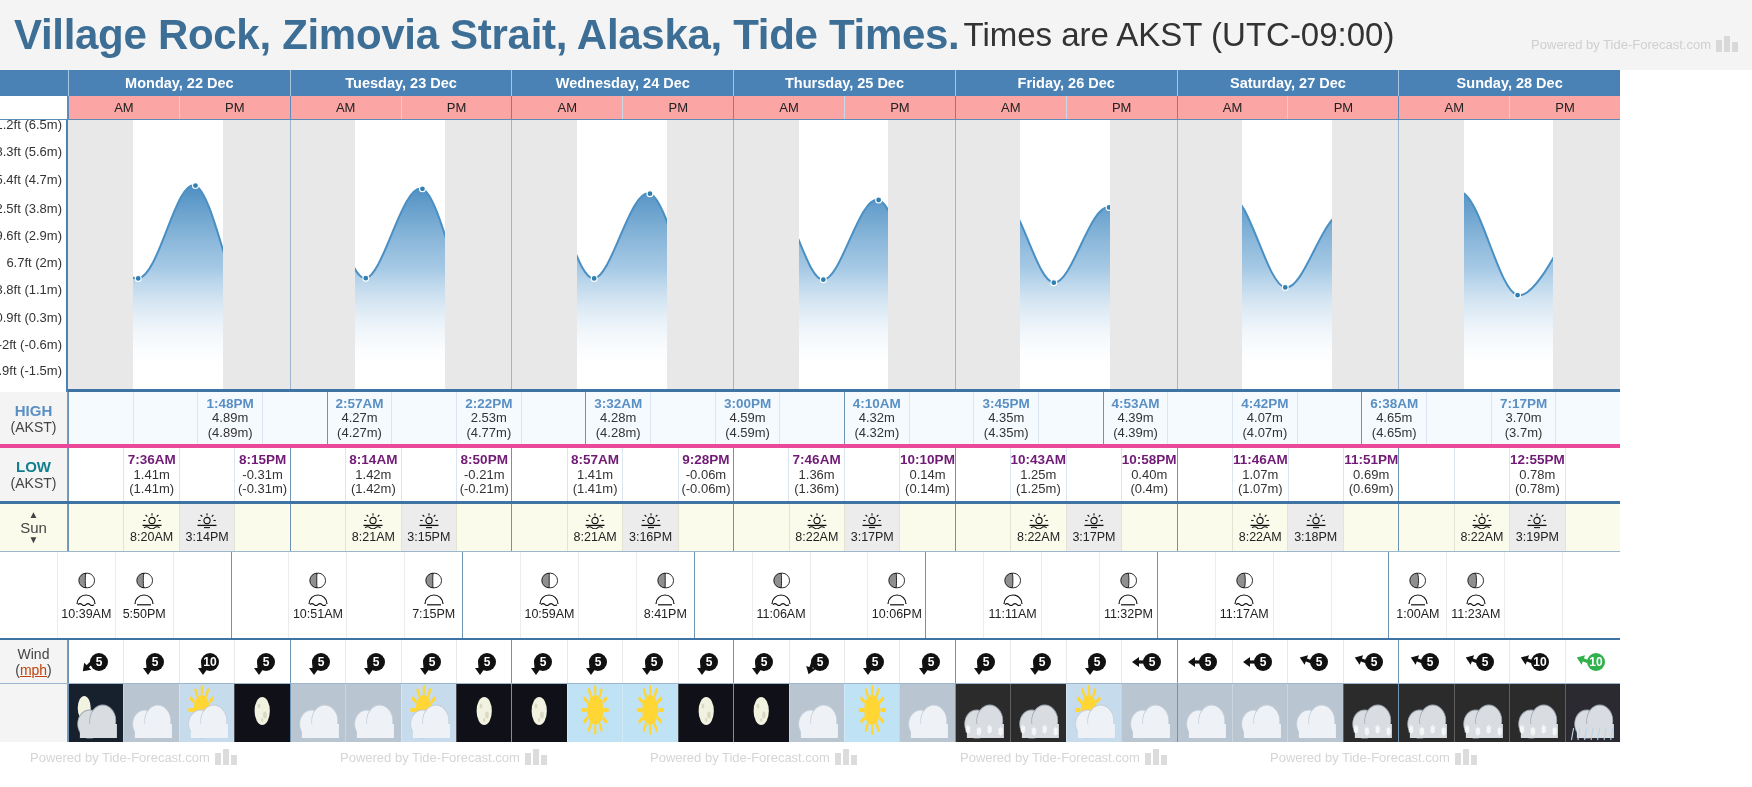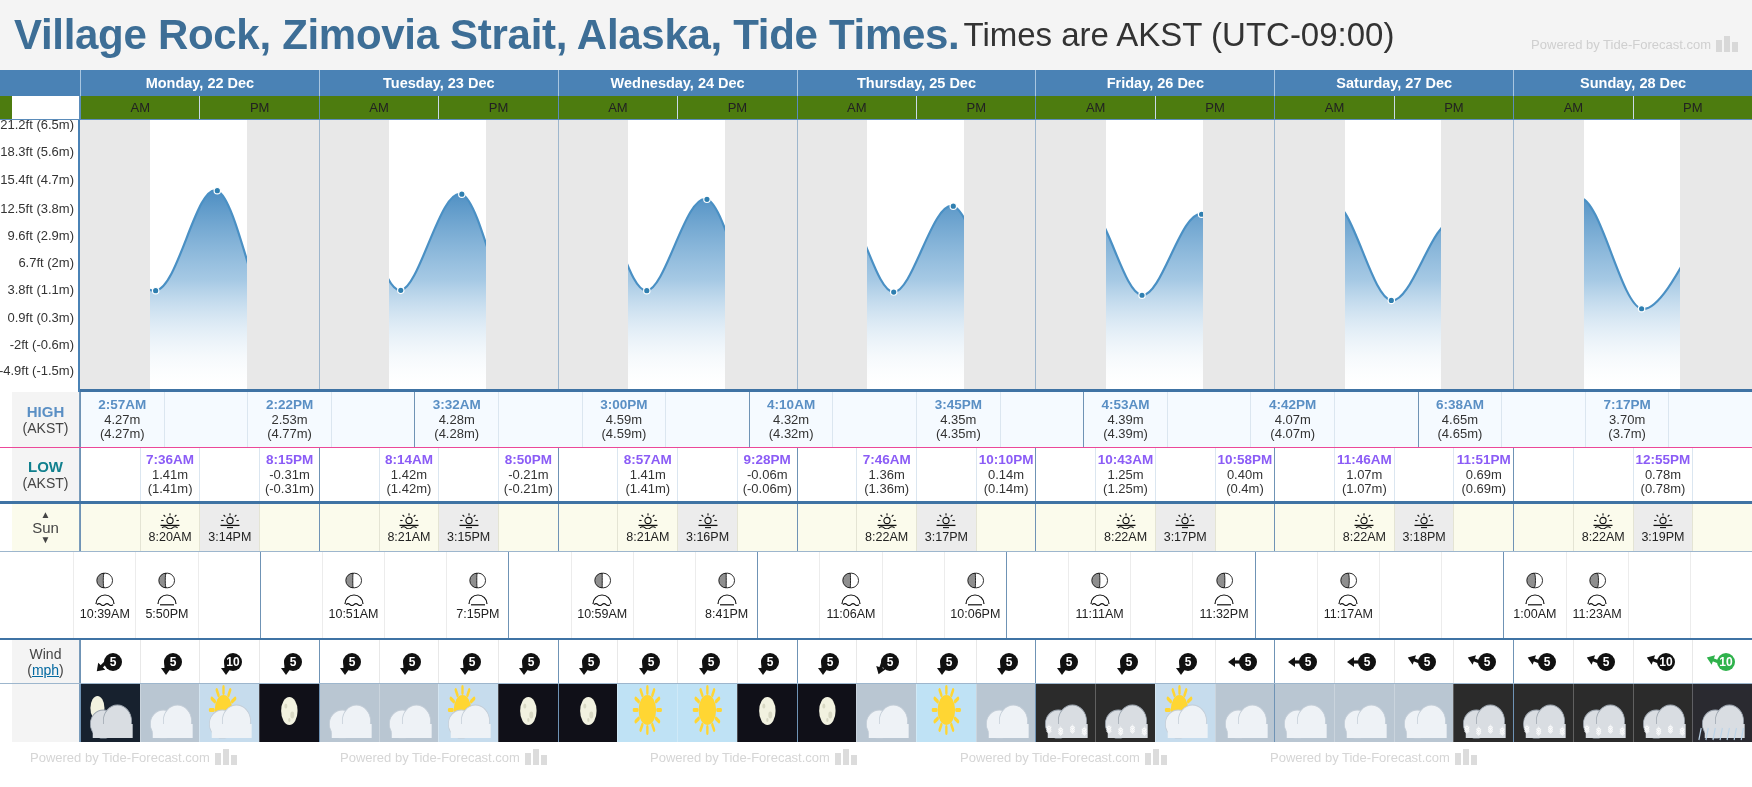--- a/index.html
+++ b/index.html
@@ -49,21 +49,21 @@
     gap: 5px;
   }
   .credit-bars { display: flex; gap: 2px; align-items: flex-end; }
   .credit-bars i { display: block; width: 6px; background: #d8d8d8; }
 
   
   #grid {
     position: relative;
     width: 1752px;
   }
-  .row { display: flex; width: 1752px; padding-left: 12px; }
+  .row { display: flex; width: 1620px; }
   .labelcell {
     width: 68px;
     flex: 0 0 68px;
     background: #f4f4f4;
     border-right: 1px solid #7a9cbb;
     display: flex;
     flex-direction: column;
     align-items: center;
     justify-content: center;
     font-size: 15px;
@@ -78,21 +78,21 @@
     flex: 1 1 0;
     color: #fff;
     font-size: 14.5px;
     font-weight: bold;
     display: flex; align-items: center; justify-content: center;
     border-left: 1px solid #a8c6e0;
   }
   .daycell:first-child { border-left: none; }
 
   
-  #ampmheader { height: 24px; background: #4d7c0f; border-bottom: 1px solid #5b8cba; }
+  #ampmheader { height: 24px; background: #fca5a5; border-bottom: 1px solid #5b8cba; }
   #ampmheader .labelcell { background: #fff; border-right: 1px solid #5b8cba; }
   .ampm-day { flex: 1 1 0; display: flex; border-left: 1px solid #5b8cba; }
   .ampm-day:first-child { border-left: none; }
   .ampm-half {
     flex: 1 1 0;
     font-size: 13px; color: #222;
     display: flex; align-items: center; justify-content: center;
     border-left: 1px solid #c9d9e8;
   }
   .ampm-half:first-child { border-left: none; }
@@ -124,21 +124,21 @@
     position: absolute; top: 0; bottom: 0;
     background: #e8e8e8;
   }
   .daysep {
     position: absolute; top: 0; bottom: 0; width: 1px;
     background: #9db6cd;
   }
   #chart-svg { position: absolute; inset: 0; }
 
   
-  .tiderow { border-bottom: 1px solid #ec4899; }
+  .tiderow { border-bottom: 4px solid #ec4899; }
   #highrow { height: 56px; }
   #lowrow  { height: 56px; border-bottom: 3px solid #3f73a4; }
   #highrow .labelcell, #lowrow .labelcell { border-right: 1px solid #7a9cbb; }
   .lbl-high { color: #5a8fc4; font-weight: bold; font-size: 15px; }
   .lbl-low  { color: #11808e; font-weight: bold; font-size: 15px; }
   .lbl-sub  { color: #444; font-size: 14px; }
   .tide-day {
     flex: 1 1 0; display: flex;
     border-left: 1px solid #6f93b5;
   }
@@ -148,21 +148,21 @@
     display: flex; flex-direction: column;
     align-items: center; justify-content: center;
     border-left: 1px solid #dbe6f0;
     line-height: 1.12;
   }
   .tide-slot:first-child { border-left: none; }
   #highrow .tide-slot { background: #f5faff; }
   #lowrow  .tide-slot { background: #ffffff; }
   .t-time { font-size: 13.5px; font-weight: bold; }
   #highrow .t-time { color: #5a8fc4; }
-  #lowrow  .t-time { color: #8b5cf6; }
+  #lowrow  .t-time { color: #701a75; }
   .t-val  { font-size: 13px; color: #333; }
 
   
   #sunrow { height: 48px; border-bottom: 1px solid #9db6cd; }
   #sunrow .labelcell { background: #fbfbec; border-right: 1px solid #7a9cbb; }
   .sun-day { flex: 1 1 0; display: flex; border-left: 1px solid #6f93b5; }
   .sun-day:first-child { border-left: none; }
   .sun-slot {
     flex: 1 1 0;
     background: #fbfbec;
@@ -189,21 +189,21 @@
     border-left: 1px solid #ececec;
     gap: 1px;
   }
   .moon-slot:first-child { border-left: none; }
   .moon-time { font-size: 12.5px; color: #222; }
   .moonlbl { font-size: 15px; color: #444; line-height: 1.55; }
 
   
   #windrow { height: 44px; border-bottom: 1px solid #9db6cd; }
   #windrow .labelcell { background: #f4f4f4; font-size: 14px; }
-  #windrow .labelcell a { color: #0369a1; }
+  #windrow .labelcell a { color: #c2410c; }
   .wind-day { flex: 1 1 0; display: flex; border-left: 1px solid #6f93b5; }
   .wind-day:first-child { border-left: none; }
   .wind-slot {
     flex: 1 1 0;
     display: flex; align-items: center; justify-content: center;
     background: #fff;
     border-left: 1px solid #e8e8e8;
   }
   .wind-slot:first-child { border-left: none; }
   .wind-badge { position: relative; width: 34px; height: 30px; }
@@ -377,20 +377,30 @@
           <div class="nightband" style="left: 95.7143%; width: 4.28571%;"></div>
           <div class="daysep" style="left: 85.7143%;"></div>
         </div>
     </div>
 
     <div class="row tiderow" id="highrow">
       <div class="labelcell">
         <span class="lbl-high">HIGH</span>
         <span class="lbl-sub">(AKST)</span>
       </div>
+    <div class="tide-day">
+          <div class="tide-slot"></div>
+          <div class="tide-slot"></div>
+          <div class="tide-slot">
+            <div class="t-time">1:48PM</div>
+            <div class="t-val">4.89m</div>
+            <div class="t-val">(4.89m)</div>
+          </div>
+          <div class="tide-slot"></div>
+        </div>
         <div class="tide-day">
           <div class="tide-slot">
             <div class="t-time">2:57AM</div>
             <div class="t-val">4.27m</div>
             <div class="t-val">(4.27m)</div>
           </div>
           <div class="tide-slot"></div>
           <div class="tide-slot">
             <div class="t-time">2:22PM</div>
             <div class="t-val">2.53m</div>

